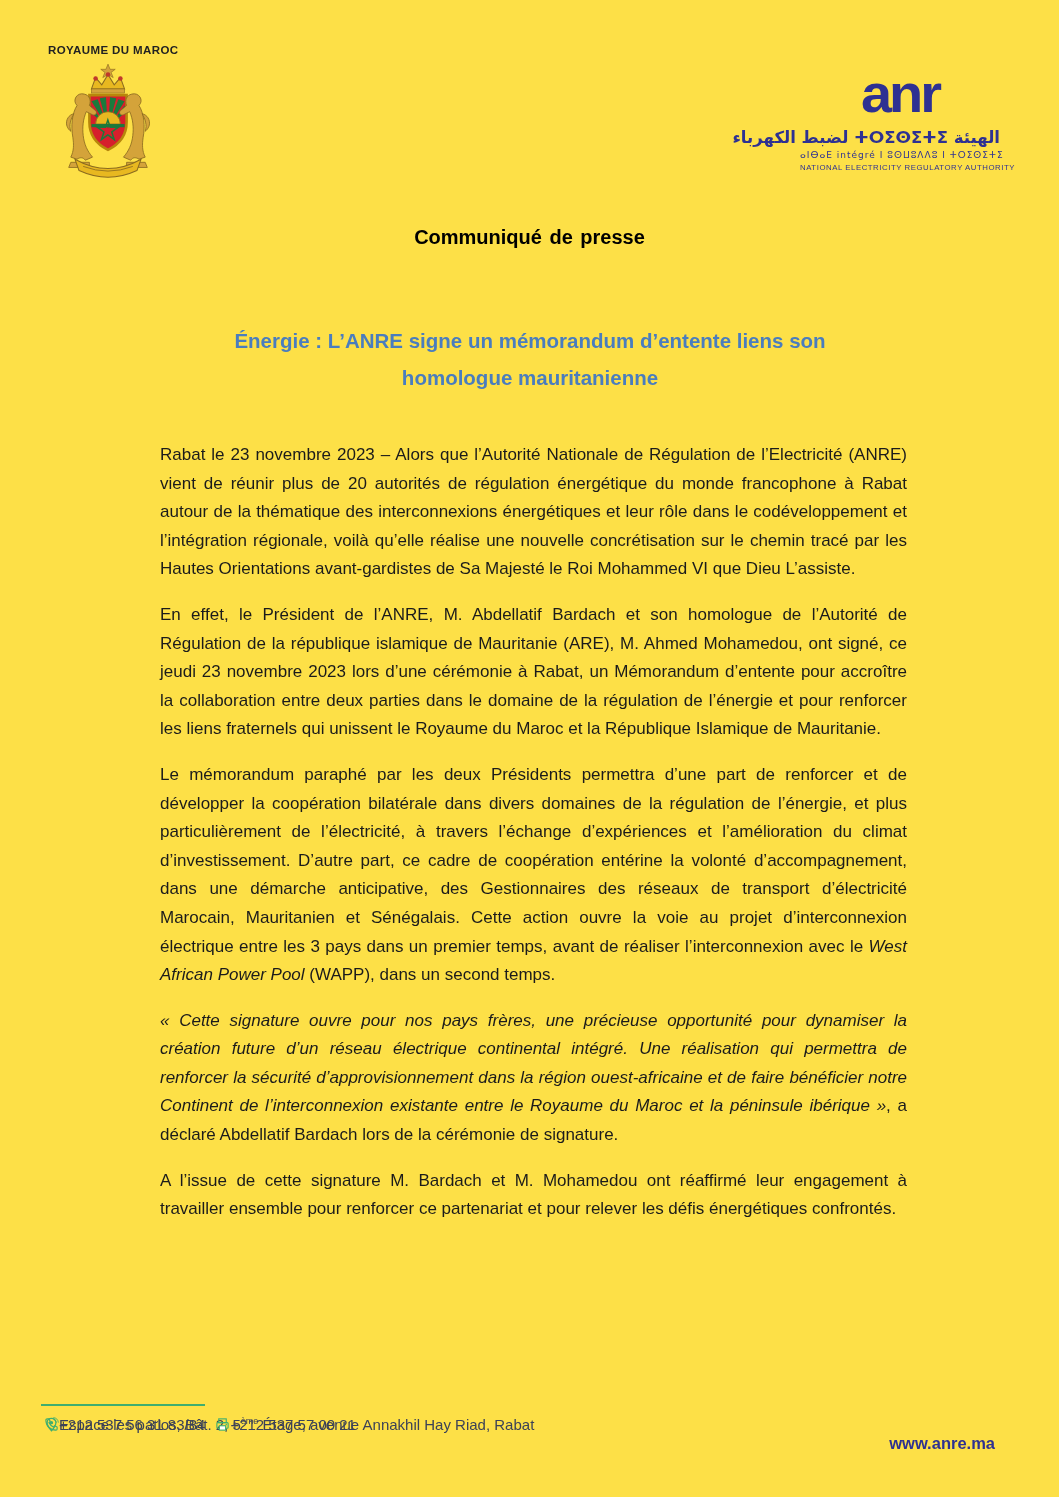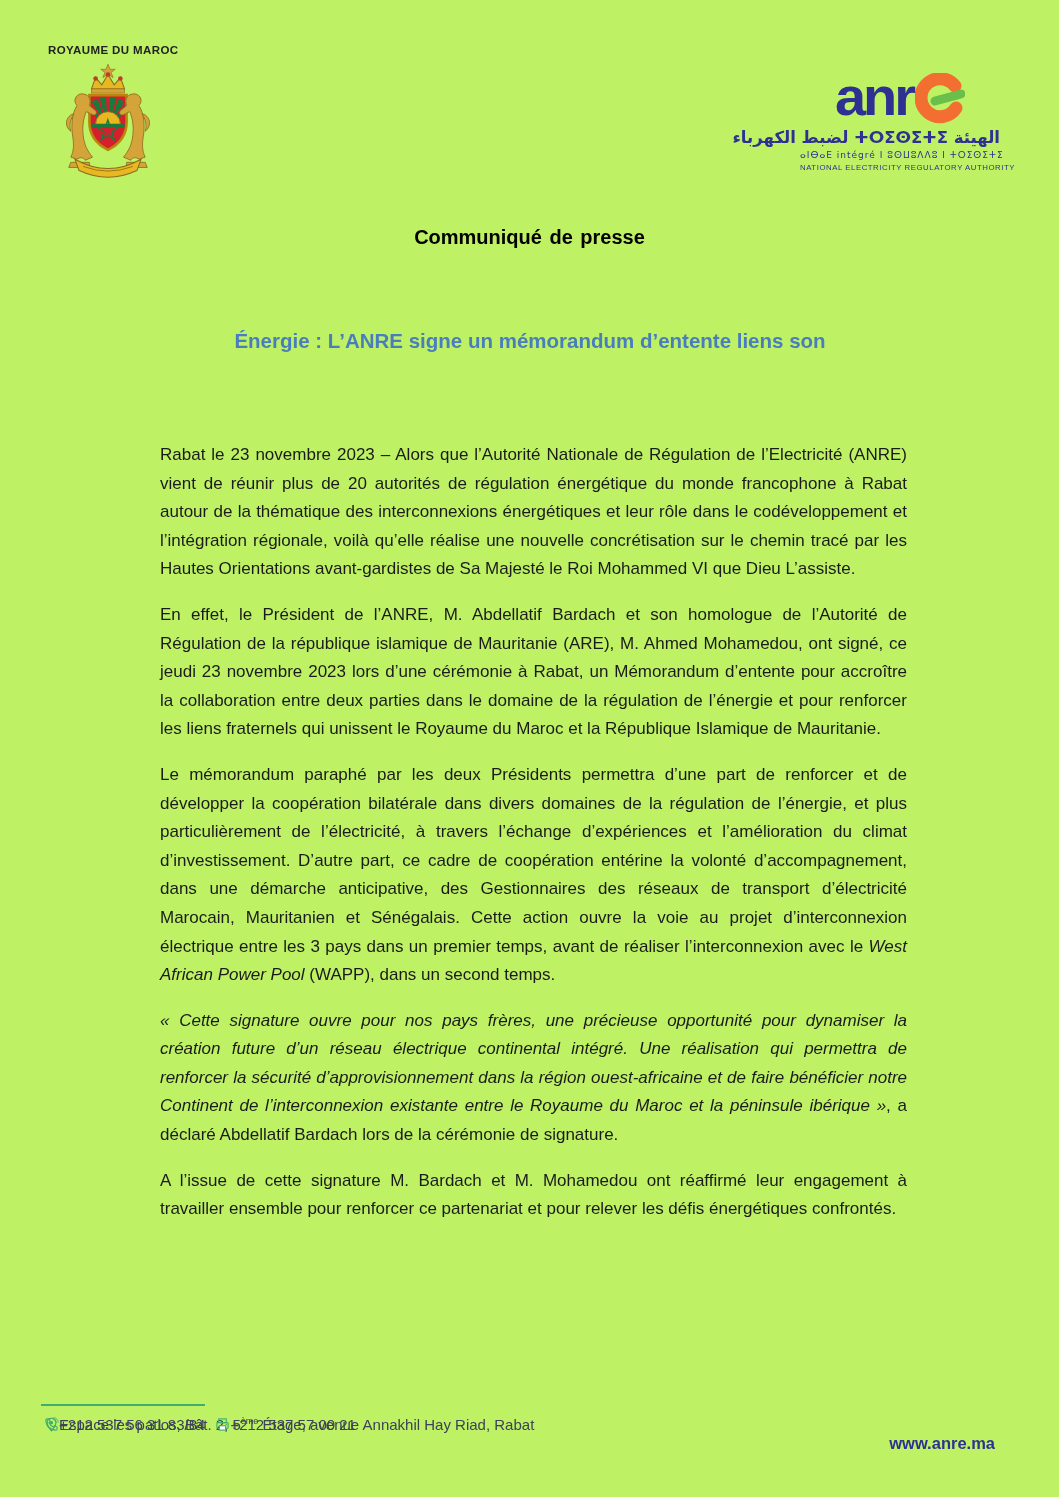--- a/index.html
+++ b/index.html
@@ -1,30 +1,30 @@
 <!DOCTYPE html>
 <html><head>
 <meta charset="utf-8">
 <style>
   html,body { margin:0; padding:0; background:#e8e8e8; }
   .page {
     position:relative; width:1059px; height:1497px; margin:0 auto;
-    background:#bef264; overflow:hidden;
+    background:#fde047; overflow:hidden;
     font-family:"Liberation Sans", sans-serif; color:#1c1c1c;
   }
 
   
   .kingdom-label {
     position:absolute; left:48px; top:44px;
     font-size:11.5px; font-weight:bold; letter-spacing:.4px; color:#222;
   }
   .coat-of-arms { position:absolute; left:46px; top:60px; width:124px; height:124px; }
 
   .anre-logo { position:absolute; left:800px; top:68px; width:200px; text-align:center; }
-  .anre-wordmark { display:flex; align-items:center; justify-content:center; height:58px; }
+  .anre-wordmark { display:flex; align-items:center; justify-content:center; height:58px;flex-direction:column; }
   .anre-wordmark .wm-txt {
     font-size:56px; font-weight:bold; letter-spacing:-3px; color:#2e3192; line-height:1;
     transform:scaleY(.95);
   }
   .anre-wordmark svg { margin-left:2px; margin-top:6px; }
   .anre-arabic {
     font-family:"DejaVu Sans", sans-serif; direction:rtl;
     font-size:16.5px; font-weight:bold; color:#2e3192; margin-top:2px; white-space:nowrap;
   }
   .anre-tifinagh {
@@ -126,20 +126,21 @@
     </div>
     <div class="anre-arabic">الهيئة ⵜⵔⵉⵙⵉⵜⵉ لضبط الكهرباء</div>
     <div class="anre-tifinagh">ⴰⵏⴱⴰⴹ intégré ⵏ ⵓⵙⵡⵓⴷⴷⵓ ⵏ ⵜⵔⵉⵙⵉⵜⵉ</div>
     <div class="anre-english">NATIONAL ELECTRICITY REGULATORY AUTHORITY</div>
   </div>
 
   <div class="doc-type">Communiqué de presse</div>
 
   <div class="main-title">
     <span>Énergie : L’ANRE signe un mémorandum d’entente liens son</span>
+    <span>homologue mauritanienne</span>
   </div>
 
   <div class="body-text">
     <p><span class="u">Rabat le 23 novembre 2023</span><span> – Alors que l’Autorité Nationale de Régulation de l’Electricité (ANRE) vient de réunir plus de 20 autorités de régulation énergétique du monde francophone à Rabat autour de la thématique des interconnexions énergétiques et leur rôle dans le codéveloppement et l’intégration régionale, voilà qu’elle réalise une nouvelle concrétisation sur le chemin tracé par les Hautes Orientations avant-gardistes de Sa Majesté le Roi Mohammed VI que Dieu L’assiste.</span></p>
     <p>En effet, le Président de l’ANRE, M. Abdellatif Bardach et son homologue de l’Autorité de Régulation de la république islamique de Mauritanie (ARE), M. Ahmed Mohamedou, ont signé, ce jeudi 23 novembre 2023 lors d’une cérémonie à Rabat, un Mémorandum d’entente pour accroître la collaboration entre deux parties dans le domaine de la régulation de l’énergie et pour renforcer les liens fraternels qui unissent le Royaume du Maroc et la République Islamique de Mauritanie.</p>
     <p><span>Le mémorandum paraphé par les deux Présidents permettra d’une part de renforcer et de développer la coopération bilatérale dans divers domaines de la régulation de l’énergie, et plus particulièrement de l’électricité, à travers l’échange d’expériences et l’amélioration du climat d’investissement. D’autre part, ce cadre de coopération entérine la volonté d’accompagnement, dans une démarche anticipative, des Gestionnaires des réseaux de transport d’électricité Marocain, Mauritanien et Sénégalais. Cette action ouvre la voie au projet d’interconnexion électrique entre les 3 pays dans un premier temps, avant de réaliser l’interconnexion avec le </span><span class="i">West African Power Pool</span><span> (WAPP), dans un second temps.</span></p>
     <p><span class="i">« Cette signature ouvre pour nos pays frères, une précieuse opportunité pour dynamiser la création future d’un réseau électrique continental intégré. Une réalisation qui permettra de renforcer la sécurité d’approvisionnement dans la région ouest-africaine et de faire bénéficier notre Continent de l’interconnexion existante entre le Royaume du Maroc et la péninsule ibérique »</span><span>, a déclaré Abdellatif Bardach lors de la cérémonie de signature.</span></p>
     <p>A l’issue de cette signature M. Bardach et M. Mohamedou ont réaffirmé leur engagement à travailler ensemble pour renforcer ce partenariat et pour relever les défis énergétiques confrontés.</p>
   </div>
 

